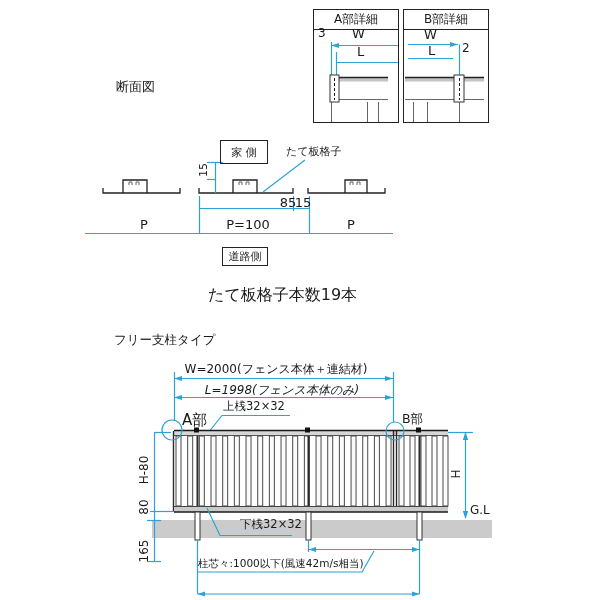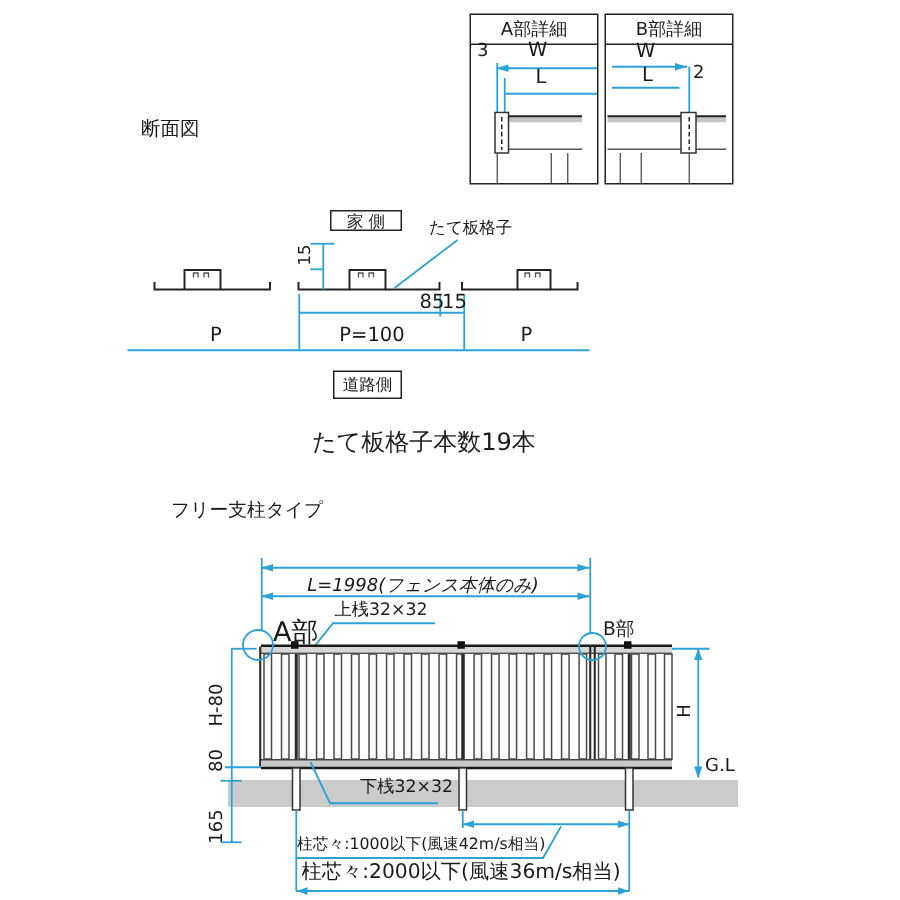--- a/index.html
+++ b/index.html
@@ -169,53 +169,53 @@
   </svg>
 
 
   <div class="frame" style="left:313px;top:9px;width:86px;height:114px;">
     <div class="titlebar">A部詳細</div>
   </div>
   <div class="frame" style="left:403px;top:9px;width:86px;height:114px;">
     <div class="titlebar">B部詳細</div>
   </div>
 
-  <div class="smallbox" style="left:220px;top:140px;width:48px;height:14px;">
+  <div class="smallbox" style="left:220px;top:140px;width:48px;height:24px;">
     <span>家 側</span>
   </div>
   <div class="smallbox" style="left:222px;top:247px;width:46px;height:19px;">
     <span>道路側</span>
   </div>
 
-  <span class="txt" style="left:94px;top:80px;font-size:13px;">断面図</span>
+  <span class="txt" style="left:116px;top:80px;font-size:13px;">断面図</span>
 
   <span class="txt" style="left:318px;top:27px;font-size:12px;">3</span>
   <span class="txt" style="left:352px;top:27px;font-size:13px;">W</span>
   <span class="txt" style="left:357px;top:45px;font-size:13px;">L</span>
 
   <span class="txt" style="left:424px;top:28px;font-size:13px;">W</span>
   <span class="txt" style="left:462px;top:42px;font-size:12px;">2</span>
   <span class="txt" style="left:428px;top:44px;font-size:13px;">L</span>
 
   <span class="txt" style="left:286px;top:146px;font-size:11px;">たて板格子</span>
   <span class="txt rot" style="left:203px;top:170px;font-size:11px;">15</span>
   <span class="txt ctr" style="left:247px;top:202px;font-size:13px;margin-left:41px;">85</span>
   <span class="txt ctr" style="left:303px;top:202px;font-size:13px;">15</span>
   <span class="txt ctr" style="left:144px;top:224px;font-size:13px;">P</span>
   <span class="txt ctr" style="left:248px;top:224px;font-size:13px;">P=100</span>
   <span class="txt ctr" style="left:351px;top:224px;font-size:13px;">P</span>
   <span class="txt" style="left:208px;top:287px;font-size:16px;">たて板格子本数19本</span>
 
   <span class="txt" style="left:114px;top:334px;font-size:12.5px;">フリー支柱タイプ</span>
+  <span class="txt ctr" style="left:276px;top:369px;font-size:12px;">W=2000(フェンス本体＋連結材)</span>
   <span class="txt ctr" style="left:282px;top:390px;font-size:12px;font-style:italic;">L=1998(フェンス本体のみ)</span>
   <span class="txt" style="left:223px;top:401px;font-size:11.5px;">上桟32×32</span>
-  <span class="txt" style="left:182px;top:413px;font-size:18px;">A部</span>
+  <span class="txt" style="left:182px;top:413px;font-size:15px;">A部</span>
   <span class="txt" style="left:402px;top:413px;font-size:12.5px;text-align:center;">B部</span>
   <span class="txt rot" style="left:144px;top:470px;font-size:12px;">H-80</span>
   <span class="txt rot" style="left:144px;top:507px;font-size:12px;">80</span>
   <span class="txt rot" style="left:144px;top:551px;font-size:12px;">165</span>
   <span class="txt rot" style="left:456px;top:474px;font-size:12px;">H</span>
   <span class="txt" style="left:470px;top:504px;font-size:12px;">G.L</span>
   <span class="txt" style="left:220px;top:519px;font-size:11.5px;margin-left:20px;">下桟32×32</span>
   <span class="txt" style="left:198px;top:558px;font-size:10.5px;">柱芯々:1000以下(風速42m/s相当)</span>
-  <span class="txt" style="left:201px;top:575px;font-size:13.5px;">柱芯々:2000以下(風速36m/s相当)</span>
 
 </div>
 
 </body></html>

